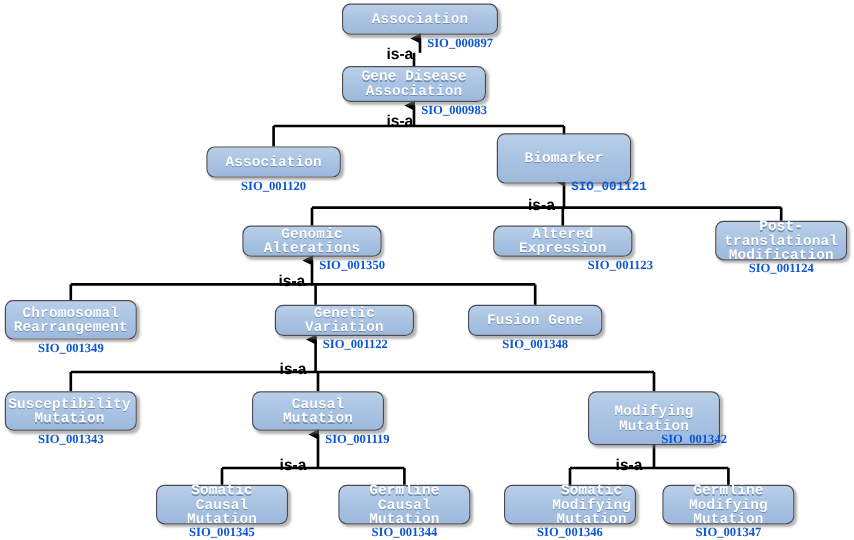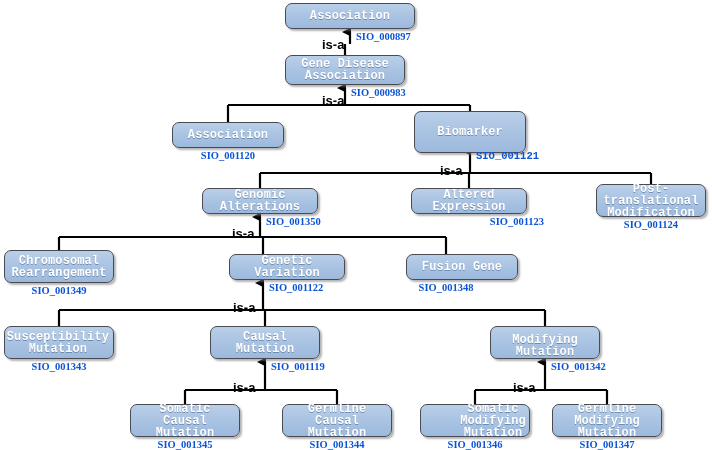--- a/index.html
+++ b/index.html
@@ -95,33 +95,33 @@
       </div>
       <div class="sio" style="left: 623.867px; top: 219px;">SIO_001124</div>
       <div class="node" style="left: 4px; top: 250px; width: 110px; height: 33px;">
         <span class="node-label">Chromosomal Rearrangement</span>
       </div>
       <div class="sio" style="left: 31.5781px; top: 285px;">SIO_001349</div>
       <div class="node" style="left: 205px; top: 254px; width: 116px; height: 26px; margin-left: 24px;">
         <span class="node-label">Genetic Variation</span>
       </div>
       <div class="sio" style="left: 269px; top: 282px;">SIO_001122</div>
-      <div class="node" style="left: 406px; top: 254px; width: 112px; height: 26px;">
+      <div class="node" style="left: 390px; top: 254px; width: 112px; height: 26px;">
         <span class="node-label">Fusion Gene</span>
       </div>
       <div class="sio" style="left: 418.578px; top: 282px;">SIO_001348</div>
       <div class="node" style="left: 4px; top: 326px; width: 110px; height: 33px; justify-content: flex-end;">
         <span class="node-label">Susceptibility Mutation</span>
       </div>
       <div class="sio" style="left: 31.5781px; top: 361px;">SIO_001343</div>
       <div class="node" style="left: 210px; top: 326px; width: 110px; height: 33px;">
         <span class="node-label">Causal Mutation</span>
       </div>
       <div class="sio" style="left: 271px; top: 361px;">SIO_001119</div>
-      <div class="node" style="left: 490px; top: 326px; width: 110px; height: 33px; align-items: flex-end;">
+      <div class="node" style="left: 490px; top: 326px; width: 110px; height: 45px;">
         <span class="node-label">Modifying Mutation</span>
       </div>
       <div class="sio" style="left: 551px; top: 361px;">SIO_001342</div>
       <div class="node" style="left: 130px; top: 404px; width: 110px; height: 33px;">
         <span class="node-label">Somatic Causal Mutation</span>
       </div>
       <div class="sio" style="left: 157.578px; top: 439px;">SIO_001345</div>
       <div class="node" style="left: 282px; top: 404px; width: 110px; height: 33px;">
         <span class="node-label">Germline Causal Mutation</span>
       </div>

